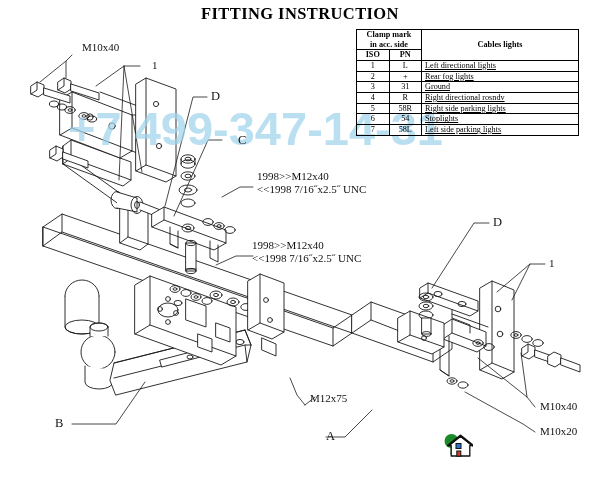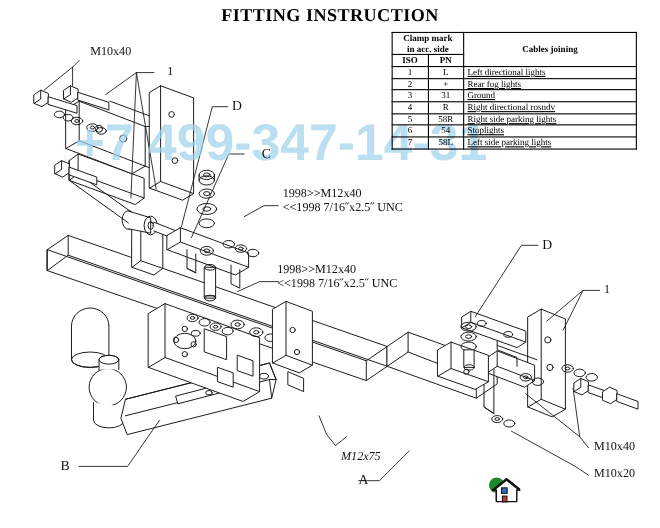--- a/index.html
+++ b/index.html
@@ -392,21 +392,21 @@
 
   <div class="wm wm2">+7 499-347-14-31</div>
 
   <table class="wire-table">
     <thead>
       <tr>
         <th class="th-clamp" colspan="2">
           <div>Clamp mark</div>
           <div>in acc. side</div>
         </th>
-        <th class="th-cables" rowspan="2">Cables joining</th>
+        <th class="th-cables" rowspan="2">Cables lights</th>
       </tr>
       <tr>
         <th>ISO</th>
         <th>PN</th>
       </tr>
     </thead>
     <tbody>
       <tr>
         <td class="c">1</td>
         <td class="c">L</td>
@@ -462,21 +462,21 @@
     <div>1998&gt;&gt;M12x40</div>
     <div>&lt;&lt;1998 7/16˝x2.5˝ UNC</div>
   </div>
 
   <div class="lbl big" style="left:493px; top:215px;">D</div>
 
   <div class="lbl" style="left:549px; top:257px;">1</div>
 
   <div class="lbl big" style="left:55px; top:416px;">B</div>
 
-  <div class="lbl" style="left:310px; top:409px;font-style:italic;">M12x75</div>
+  <div class="lbl" style="left:310px; top:392px;">M12x75</div>
 
   <div class="lbl big" style="left:326px; top:429px;">A</div>
 
   <div class="lbl" style="left:540px; top:400px;">M10x40</div>
 
   <div class="lbl" style="left:540px; top:425px;">M10x20</div>
 
   <div class="logo">
     <svg width="30" height="27" viewBox="0 0 30 27">
 

